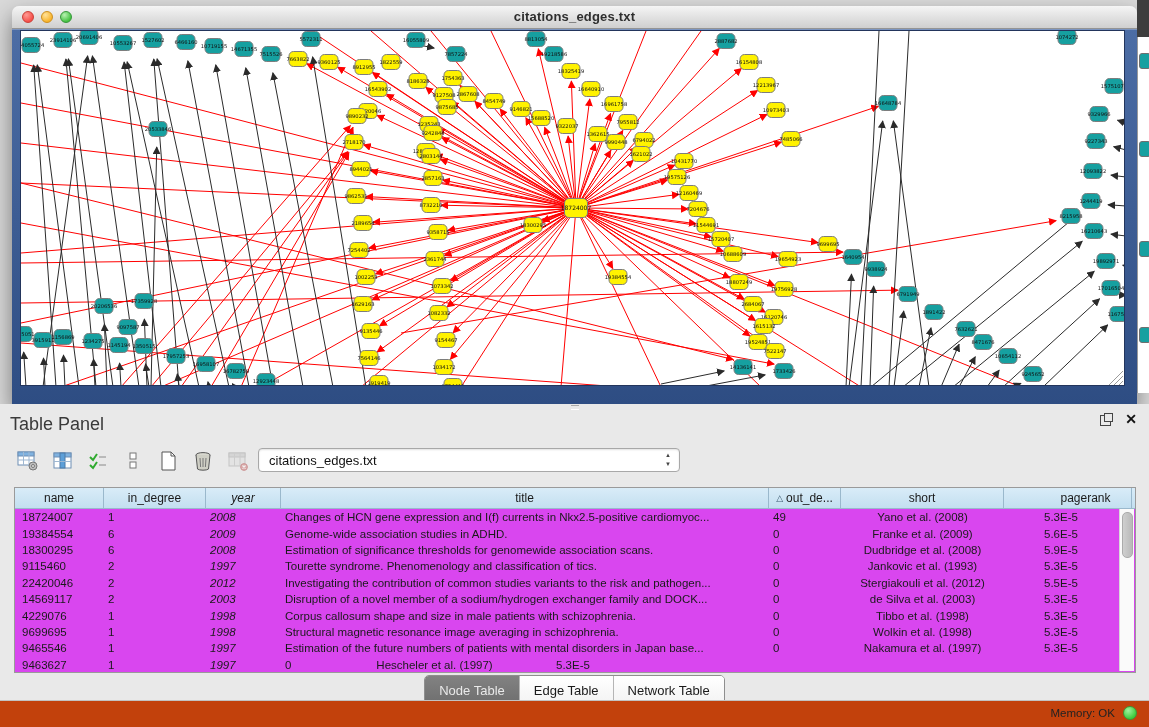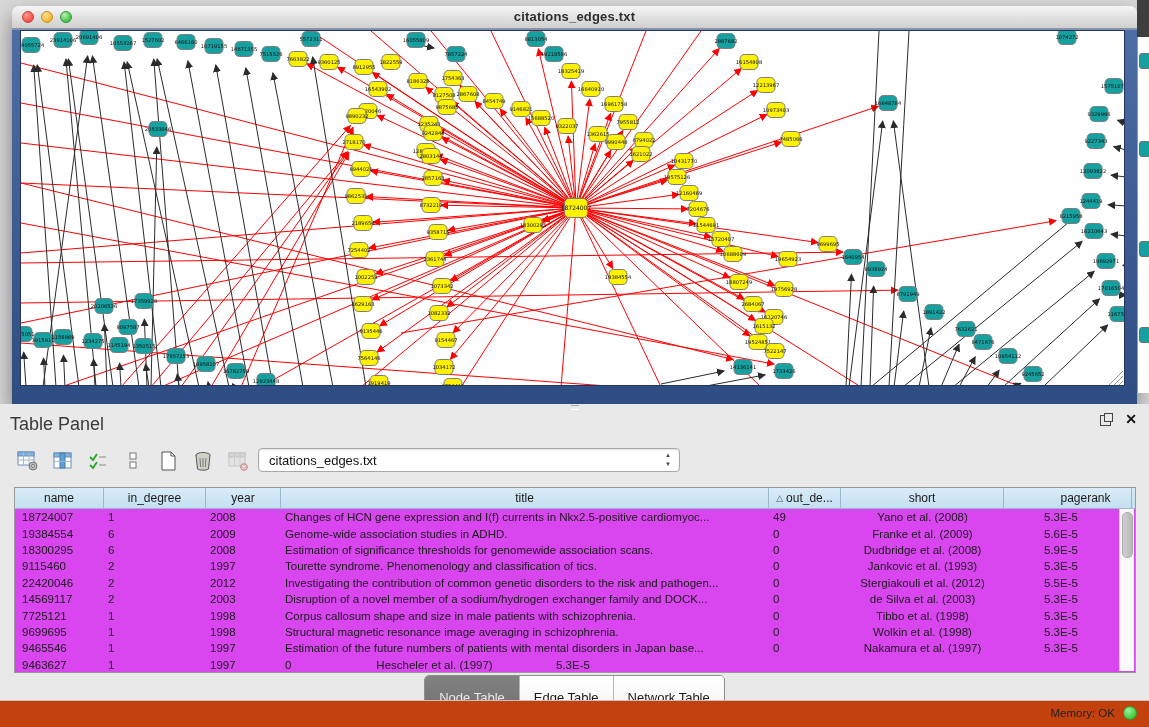--- a/index.html
+++ b/index.html
@@ -56,32 +56,32 @@
   .tbl{position:absolute;left:14px;top:83px;width:1122px;height:186px;background:#d946ef;
        border:1px solid #9a9a9a;box-sizing:border-box;overflow:hidden;}
   .thead{display:flex;height:20px;background:linear-gradient(#d9ecf8,#c3dff0);
        border-bottom:1px solid #9ab8cc;}
   .th{font-size:12px;color:#1a1a1a;display:flex;align-items:center;justify-content:center;
        border-right:1px solid #9ab8cc;box-sizing:border-box;gap:3px;}
   .sort{font-size:9px;color:#3c5a70;}
   .tr{display:flex;height:16.4px;align-items:center;}
   .td{font-size:11.5px;color:#1a1a1a;white-space:nowrap;overflow:hidden;box-sizing:border-box;
        padding:0 4px;}
-  .col0{width:89px;}  .col1{width:102px;} .col2{width:75px;} .col3{width:488px;}
+  .col0{width:89px;}  .col1{width:102px;} .col2{width:75px;font-style:italic;} .col3{width:488px;}
   .col4{width:72px;}  .col5{width:163px;text-align:center;} .col6{width:92px;margin-left:36px;}
   .td.col0{padding-left:7px;}
   .vscroll{position:absolute;right:1px;top:21px;width:14px;bottom:1px;background:#fafafa;
        border-left:1px solid #d7d7d7;}
   .vthumb{position:absolute;left:2px;top:3px;width:9px;height:44px;background:linear-gradient(90deg,#cfcfcf,#b9b9b9);
        border:1px solid #ababab;border-radius:5px;}
 
   .tabs{position:absolute;left:0;right:0;top:271px;display:flex;justify-content:center;}
   .tabgroup{display:flex;border:1px solid #8e8e8e;border-radius:5px;overflow:hidden;
        background:#fdfdfd;box-shadow:0 1px 0 rgba(255,255,255,.7);}
-  .tab{height:20px;line-height:20px;padding:12px 14px;font-size:13px;color:#1a1a1a;
+  .tab{height:20px;line-height:20px;padding:5px 14px;font-size:13px;color:#1a1a1a;
        border-right:1px solid #b5b5b5;background:linear-gradient(#fff,#f2f2f2);}
   .tab:last-child{border-right:none;}
   .tab.selected{background:linear-gradient(#828282,#6d6d6d);color:#e9e9e9;}
 
   .statusbar{position:absolute;left:0;right:0;bottom:0;height:26px;background:#c2410c;
        border-top:1px solid #c2c2c2;}
   .mem{position:absolute;right:34px;top:6px;font-size:11.5px;color:#222;}
   .memdot{position:absolute;right:12px;top:5px;width:14px;height:14px;border-radius:50%;
        background:radial-gradient(circle at 35% 30%,#9ef29e,#3ecb3e 70%);border:1px solid #389a38;box-sizing:border-box;}
 </style>
@@ -906,36 +906,36 @@
           <div class="td col2">1997</div>
           <div class="td col3">Tourette syndrome. Phenomenology and classification of tics.</div>
           <div class="td col4">0</div>
           <div class="td col5">Jankovic et al. (1993)</div>
           <div class="td col6">5.3E-5</div>
         </div>
         <div class="tr">
           <div class="td col0">22420046</div>
           <div class="td col1">2</div>
           <div class="td col2">2012</div>
-          <div class="td col3">Investigating the contribution of common genetic disorders to the risk and pathogen...</div>
+          <div class="td col3">Investigating the contribution of common studies variants to the risk and pathogen...</div>
           <div class="td col4">0</div>
           <div class="td col5">Stergiakouli et al. (2012)</div>
           <div class="td col6">5.5E-5</div>
         </div>
         <div class="tr">
           <div class="td col0">14569117</div>
           <div class="td col1">2</div>
           <div class="td col2">2003</div>
           <div class="td col3">Disruption of a novel member of a sodium/hydrogen exchanger family and DOCK...</div>
           <div class="td col4">0</div>
           <div class="td col5">de Silva et al. (2003)</div>
           <div class="td col6">5.3E-5</div>
         </div>
         <div class="tr">
-          <div class="td col0">7725121</div>
+          <div class="td col0">4229076</div>
           <div class="td col1">1</div>
           <div class="td col2">1998</div>
           <div class="td col3">Corpus callosum shape and size in male patients with schizophrenia.</div>
           <div class="td col4">0</div>
           <div class="td col5">Tibbo et al. (1998)</div>
           <div class="td col6">5.3E-5</div>
         </div>
         <div class="tr">
           <div class="td col0">9699695</div>
           <div class="td col1">1</div>

